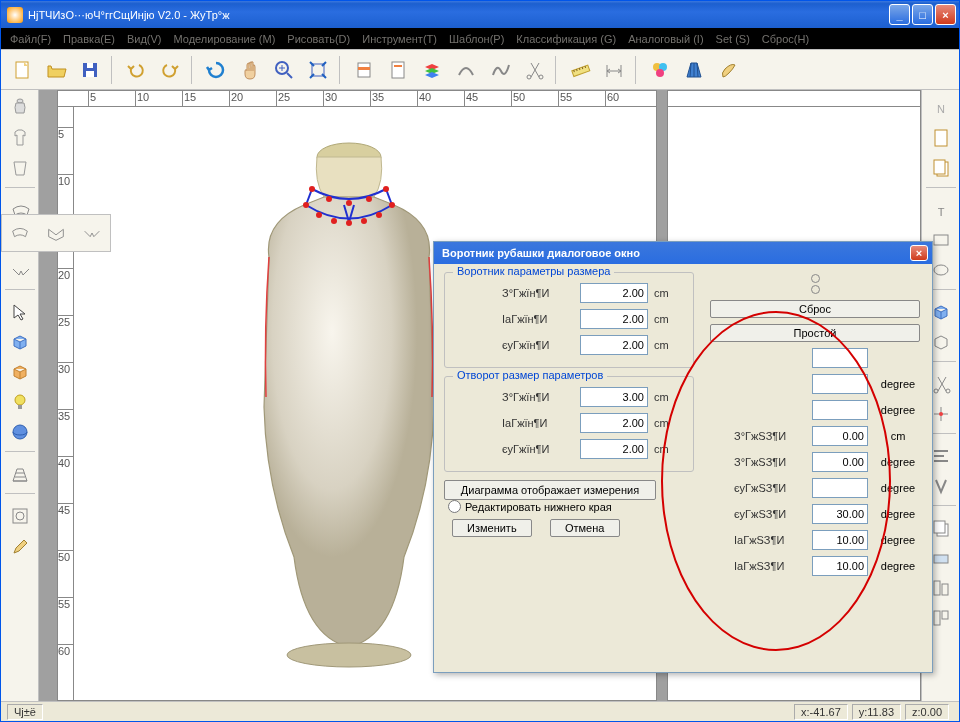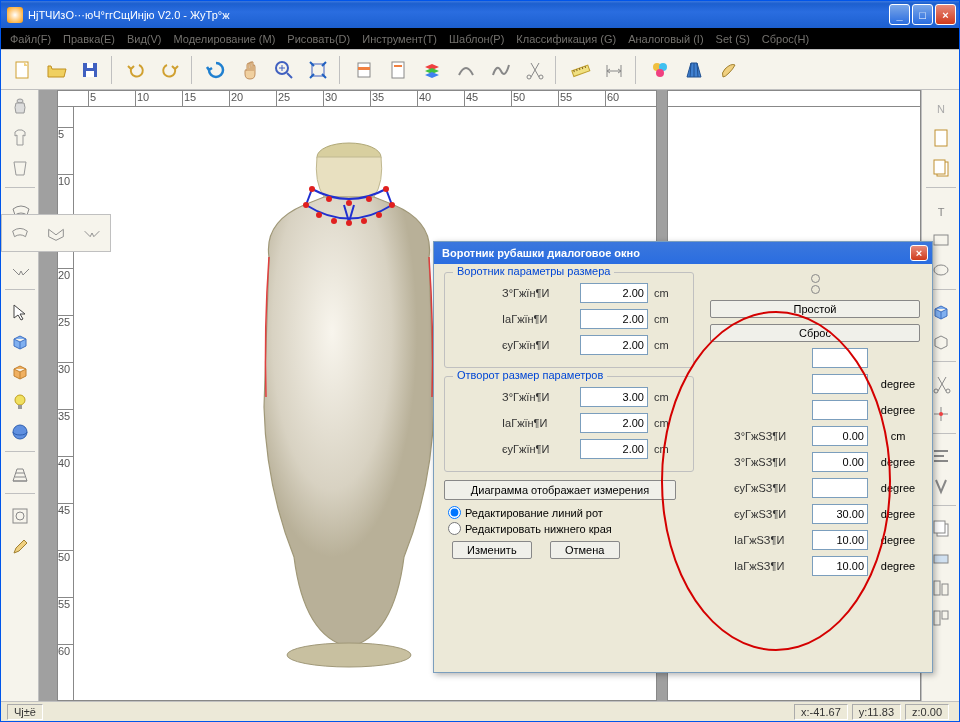--- a/index.html
+++ b/index.html
@@ -45,21 +45,21 @@
 .dialog-title span { flex: 1; }
 .dialog-body { padding: 8px 10px; position: relative; height: calc(100% - 22px); }
 .group { border: 1px solid #c0c0c0; border-radius: 3px; padding: 10px 10px 6px; margin-bottom: 8px; width: 250px; position: relative; }
 .group legend { position: absolute; top: -8px; left: 8px; background: #ece9d8; padding: 0 4px; color: #0046d5; }
 .row { display: flex; align-items: center; margin-bottom: 6px; gap: 6px; }
 .row label { width: 72px; color: #333; margin-left: 47px; }
 .row input[type=text] { width: 68px; height: 20px; border: 1px solid #7b9ebd; padding: 0 3px; text-align: right; background: #fff; }
 .row .unit { color: #333; }
 .btn { border: 1px solid #888; background: #f0f0ea; padding: 2px 14px; cursor: pointer; border-radius: 2px; min-width: 70px; text-align: center; }
 .btn-row { display: flex; gap: 18px; margin-top: 6px; padding-left: 8px; }
-.long-btn { width: 232px; border: 1px solid #888; background: #f0f0ea; padding: 3px; text-align: center; cursor: pointer; border-radius: 2px; margin-bottom: 6px; }
+.long-btn { width: 212px; border: 1px solid #888; background: #f0f0ea; padding: 3px; text-align: center; cursor: pointer; border-radius: 2px; }
 .radio-row { display: flex; align-items: center; gap: 4px; margin-bottom: 3px; padding-left: 4px; }
 .radio-row input { margin: 0; }
 
 .right-col { position: absolute; right: 12px; top: 8px; width: 210px; }
 .right-col .circles { text-align: center; margin-bottom: 6px; line-height: 10px; }
 .right-col .circles div { width: 9px; height: 9px; border: 1px solid #888; border-radius: 50%; margin: 2px auto; }
 .right-col .btn { display: block; margin: 0 auto 6px; }
 .right-row { display: flex; align-items: center; justify-content: flex-end; margin-bottom: 6px; gap: 8px; }
 .right-row label { width: 70px; text-align: left; color: #333; margin-left: 20px; }
 .right-row input { width: 56px; height: 20px; border: 1px solid #7b9ebd; padding: 0 3px; text-align: right; background: #fff; }
@@ -538,39 +538,35 @@
             </div>
             <div class="row">
               <label>єуГжїн¶И</label>
               <input type="text" value="2.00" style="">
               <span class="unit">cm</span>
             </div>
           </div>
       </fieldset>
       <div class="long-btn">Диаграмма отображает измерения</div>
       <div class="radio-row">
-        <input type="radio" name="r" checked="" style="">
-        <span>Редактирование линий рот</span>
-      </div>
-      <div class="radio-row">
         <input type="radio" name="r" style="">
         <span>Редактировать нижнего края</span>
       </div>
       <div class="btn-row">
         <div class="btn">Изменить</div>
         <div class="btn">Отмена</div>
       </div>
 
       <div class="right-col">
         <div class="circles">
             <div></div>
             <div></div>
           </div>
+        <div class="btn">Сброс</div>
         <div class="btn">Простой</div>
-        <div class="btn">Сброс</div>
         <div id="rightrows">
             <div class="right-row">
               <label></label>
               <input type="text" value="" style="">
               <span class="unit"></span>
             </div>
             <div class="right-row">
               <label></label>
               <input type="text" value="" style="">
               <span class="unit">degree</span>

